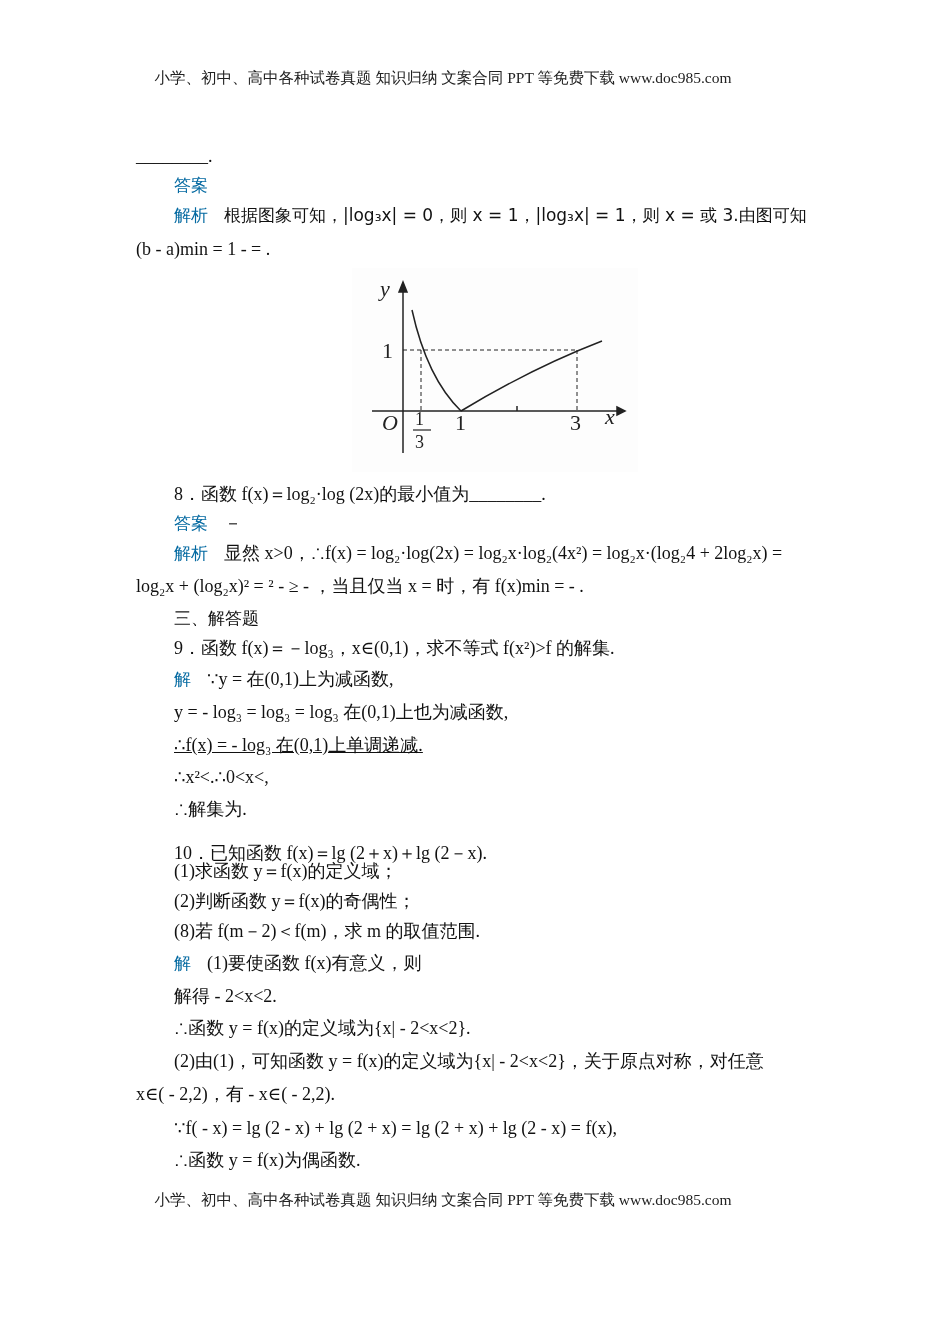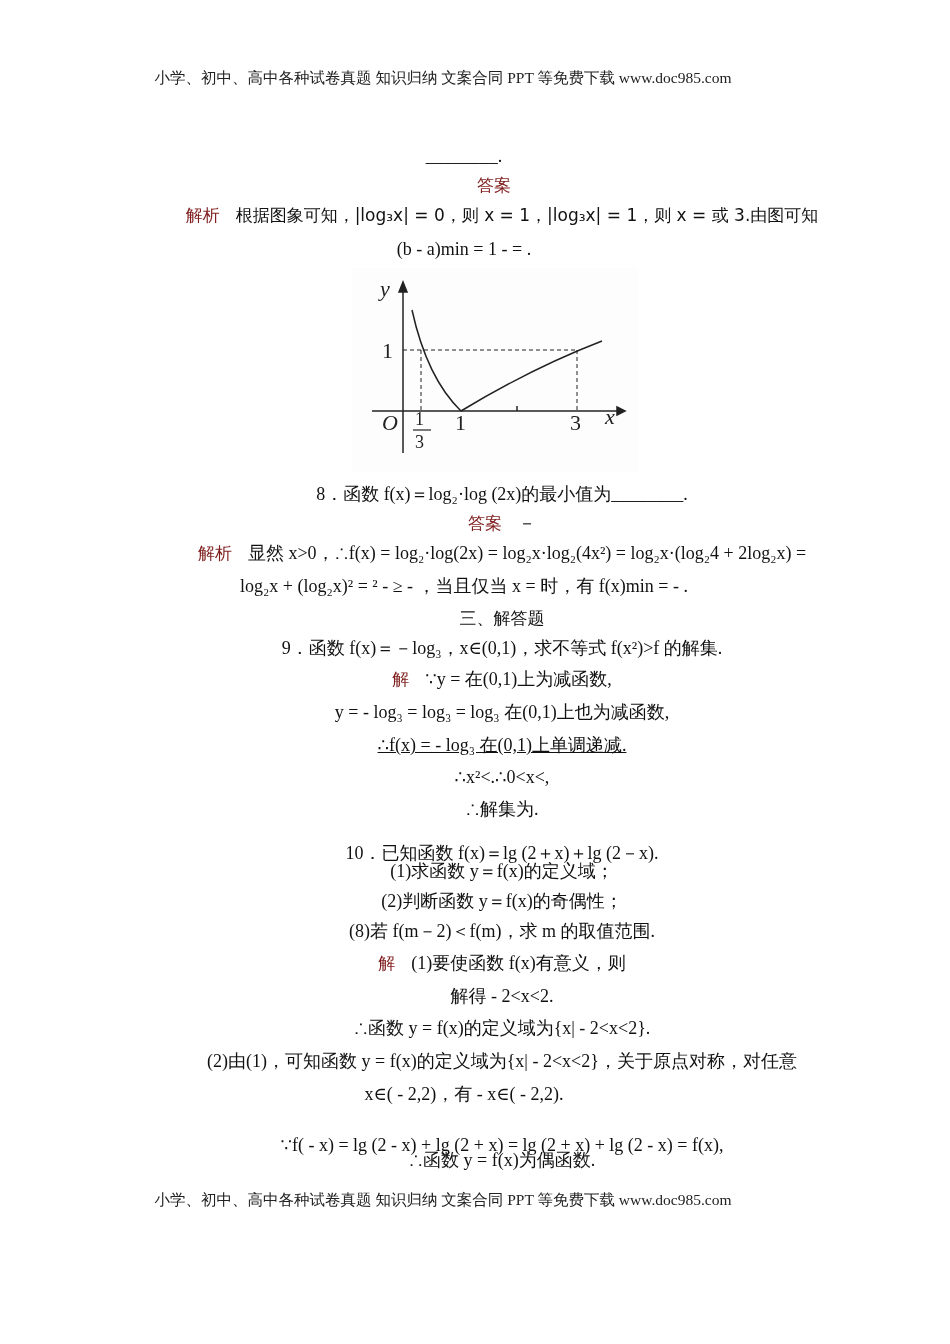--- a/index.html
+++ b/index.html
@@ -1,22 +1,22 @@
 <!DOCTYPE html>
 <html><head>
 <meta charset="utf-8">
 <style>
   html, body { margin: 0; padding: 0; background: #ffffff; }
   body { width: 950px; height: 1344px; position: relative; overflow: hidden;
          font-family: "Liberation Serif", "DejaVu Serif", serif; color: #111; }
   .hdr { position: absolute; left: 0; width: 886px; text-align: center;
          font-size: 15.5px; color: #222; }
-  .line { position: absolute; left: 124px; width: 680px; font-size: 18px; line-height: 24px; white-space: nowrap; text-align: center; }
+  .line { position: absolute; left: 136px; width: 680px; font-size: 18px; line-height: 24px; white-space: nowrap; }
   .ind { padding-left: 38px; }
-  .red { color: #7f1d1d; font-family: "DejaVu Sans", "Liberation Sans", sans-serif; font-size: 17px; margin-right: 16px; }
+  .red { color: #0369a1; font-family: "DejaVu Sans", "Liberation Sans", sans-serif; font-size: 17px; margin-right: 16px; }
   .sans { font-family: "DejaVu Sans", "Liberation Sans", sans-serif; font-size: 17px; }
   .graph { position: absolute; left: 352px; top: 268px; width: 286px; height: 204px; background: #fdfdfd; }
 </style>
 </head>
 <body>
 
 <div class="hdr" style="top:68px;">小学、初中、高中各种试卷真题 知识归纳 文案合同 PPT 等免费下载   www.doc985.com</div>
 
 <div class="line" style="top:144px;">________.</div>
 <div class="line ind" style="top:173px;"><span class="red">答案</span></div>
@@ -69,16 +69,16 @@
 
 <div class="line ind" style="top:829px;margin-top:12px;">10．已知函数 f(x)＝lg (2＋x)＋lg (2－x).</div>
 <div class="line ind" style="top:859px;font-family:Liberation Serif, serif;">(1)求函数 y＝f(x)的定义域；</div>
 <div class="line ind" style="top:889px;">(2)判断函数 y＝f(x)的奇偶性；</div>
 <div class="line ind" style="top:919px;">(8)若 f(m－2)＜f(m)，求 m 的取值范围.</div>
 <div class="line ind" style="top:951px;"><span class="red">解</span><span>(1)要使函数 f(x)有意义，则</span></div>
 <div class="line ind" style="top:984px;">解得 - 2&lt;x&lt;2.</div>
 <div class="line ind" style="top:1016px;">∴函数 y = f(x)的定义域为{x| - 2&lt;x&lt;2}.</div>
 <div class="line ind" style="top:1049px;">(2)由(1)，可知函数 y = f(x)的定义域为{x| - 2&lt;x&lt;2}，关于原点对称，对任意</div>
 <div class="line" style="top:1082px;">x∈( - 2,2)，有 - x∈( - 2,2).</div>
-<div class="line ind" style="top:1116px;margin-top:17px;">∵f( - x) = lg (2 - x) + lg (2 + x) = lg (2 + x) + lg (2 - x) = f(x),</div>
+<div class="line ind" style="top:1116px;">∵f( - x) = lg (2 - x) + lg (2 + x) = lg (2 + x) + lg (2 - x) = f(x),</div>
 <div class="line ind" style="top:1148px;">∴函数 y = f(x)为偶函数.</div>
 
 <div class="hdr" style="top:1190px;">小学、初中、高中各种试卷真题 知识归纳 文案合同 PPT 等免费下载   www.doc985.com</div>
 
 </body></html>

